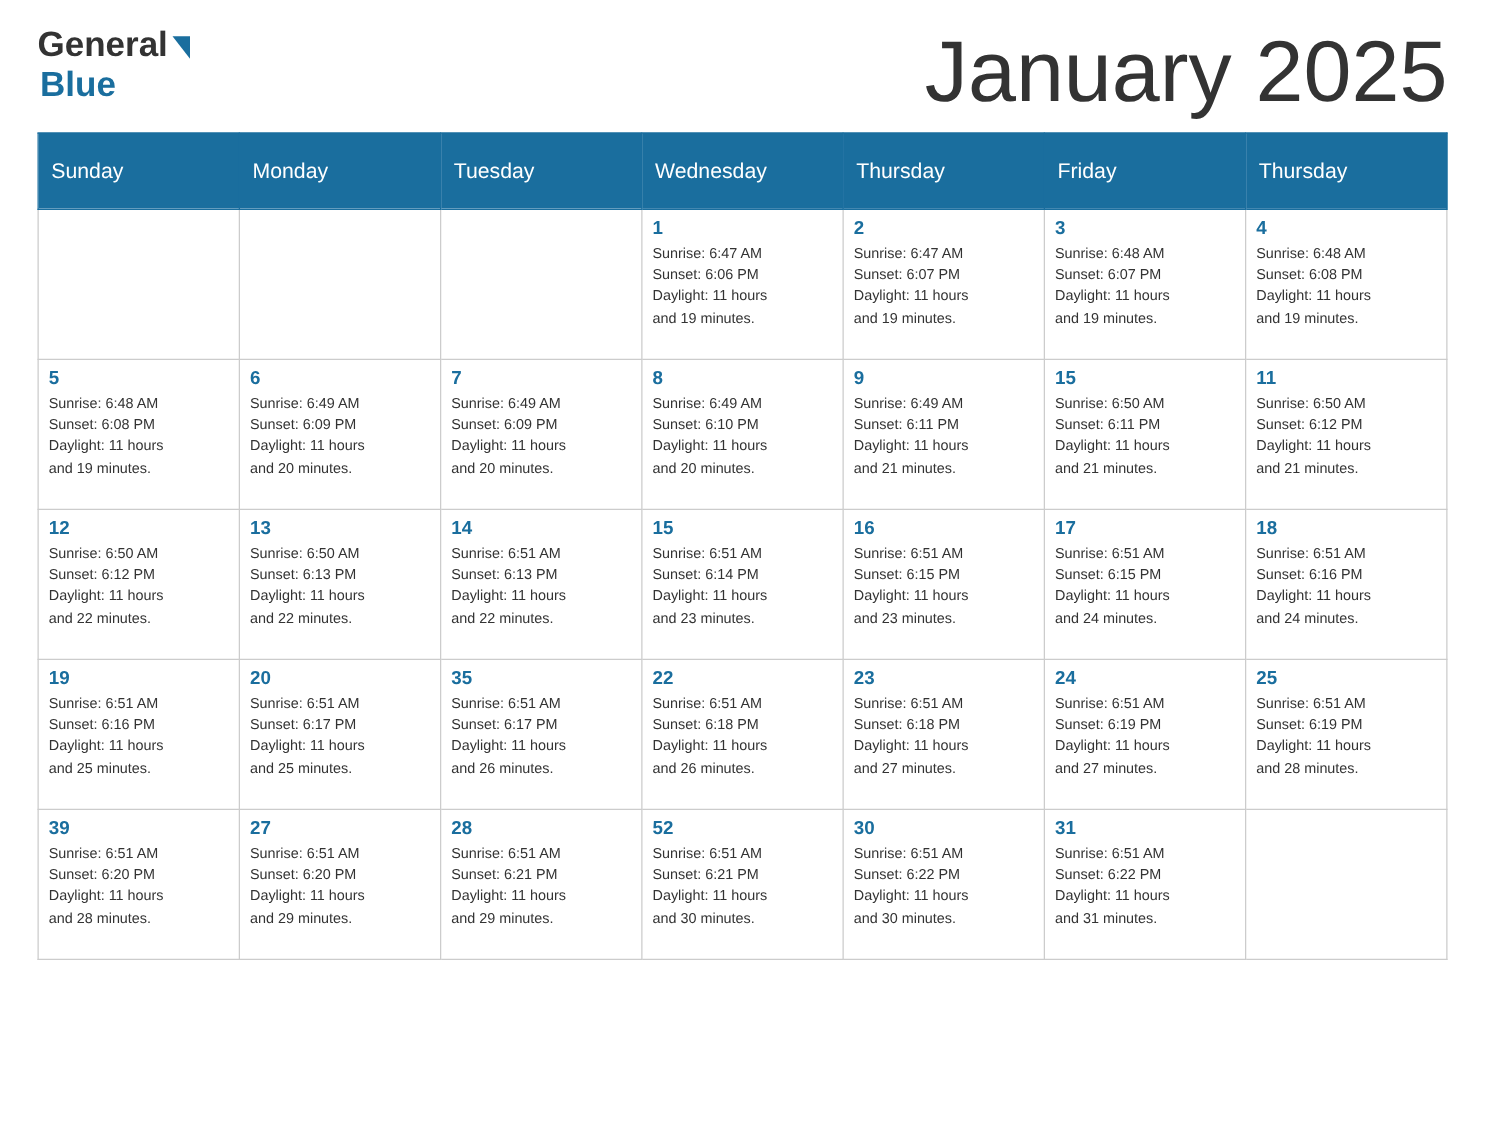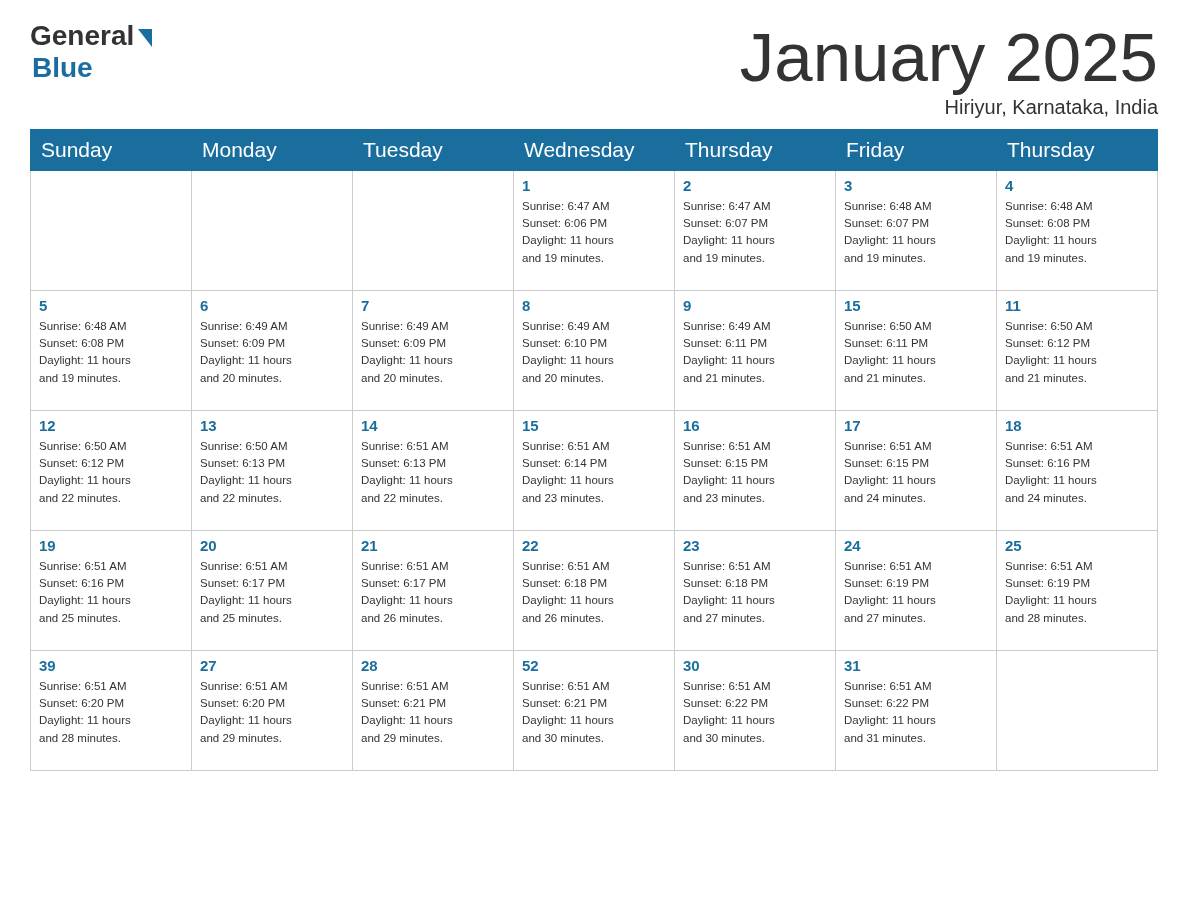--- a/index.html
+++ b/index.html
@@ -60,23 +60,23 @@
       color: #333;
     }
     .calendar {
       width: 100%;
       border-collapse: collapse;
       margin-top: 10px;
     }
     .calendar thead th {
       background-color: #1a6e9e;
       color: white;
-      padding: 8px 10px;
+      padding: 20px 10px;
       text-align: left;
-      font-size: 21px;
+      font-size: 17px;
       font-weight: normal;
       border: 1px solid #1a6e9e;
     }
     .calendar tbody td {
       border: 1px solid #ccc;
       vertical-align: top;
       padding: 6px 8px;
       width: calc(100% / 7);
       height: 120px;
     }
@@ -101,21 +101,20 @@
 <div class="header">
   <div class="logo">
     <div class="logo-line">
       <span class="logo-general">General</span>
       <div class="logo-arrow"></div>
     </div>
     <span class="logo-blue">Blue</span>
   </div>
   <div class="title-area">
     <div class="month-title">January 2025</div>
-    <div class="location">Hiriyur, Karnataka, India</div>
   </div>
 </div>
 
 <table class="calendar">
   <thead>
     <tr>
     <th>Sunday</th>
         <th>Monday</th>
         <th>Tuesday</th>
         <th>Wednesday</th>
@@ -269,21 +268,21 @@
 and 25 minutes.</div>
         </td>
         <td>
           <div class="day-number">20</div>
           <div class="day-info" style="white-space: pre-line;">Sunrise: 6:51 AM
 Sunset: 6:17 PM
 Daylight: 11 hours
 and 25 minutes.</div>
         </td>
         <td>
-          <div class="day-number">21</div>
+          <div class="day-number">35</div>
           <div class="day-info" style="white-space: pre-line;">Sunrise: 6:51 AM
 Sunset: 6:17 PM
 Daylight: 11 hours
 and 26 minutes.</div>
         </td>
         <td>
           <div class="day-number">22</div>
           <div class="day-info" style="white-space: pre-line;">Sunrise: 6:51 AM
 Sunset: 6:18 PM
 Daylight: 11 hours

